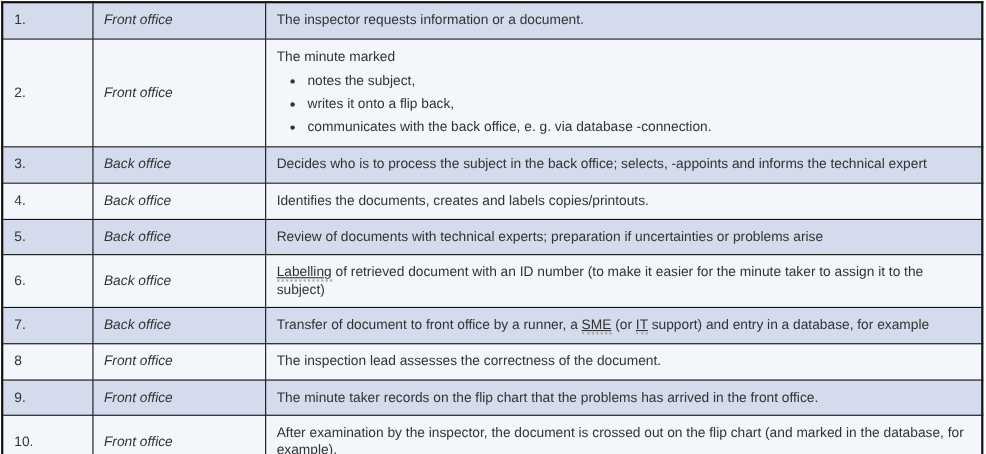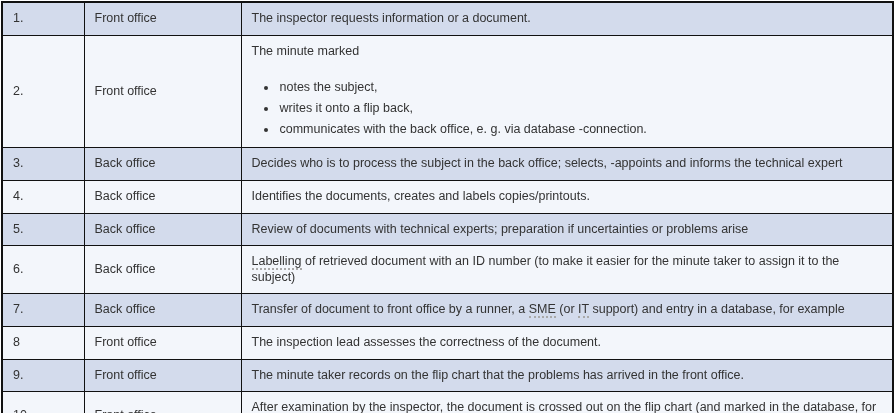--- a/index.html
+++ b/index.html
@@ -29,36 +29,37 @@
     vertical-align:middle;
     font-size:12.5px;
     line-height:1.25;
     padding:8px 9px 8px 10px;
     word-wrap:break-word;
   }
   td.col-desc{padding:8px 10px 8px 8px;line-height:1.5;}
   tr.row-blue td{background:var(--row-blue);}
   tr.row-light td{background:var(--row-light);}
   .col-num{width:82px;}
-  .col-office{width:157px;}
+  .col-office{width:157px;font-style:italic;}
   .col-desc{width:auto;}
   .desc-intro{line-height:1.25;}
   ul.desc-bullets{
-    margin:21px 0 2px 0;
+    margin:7px 0 2px 0;
     padding:0 0 0 26px;
     list-style:disc outside;
   }
   ul.desc-bullets li{
     margin-top:6px;
     line-height:1.2;
     padding-left:2px;
   }
   .dotted{
     border-bottom:2px dotted var(--dotted);
     padding-bottom:0;
+    text-decoration:underline;
   }
 </style>
 </head>
 <body>
 
 <div class="page">
   <table class="process-table">
     <colgroup>
       <col class="col-num">
       <col class="col-office">

